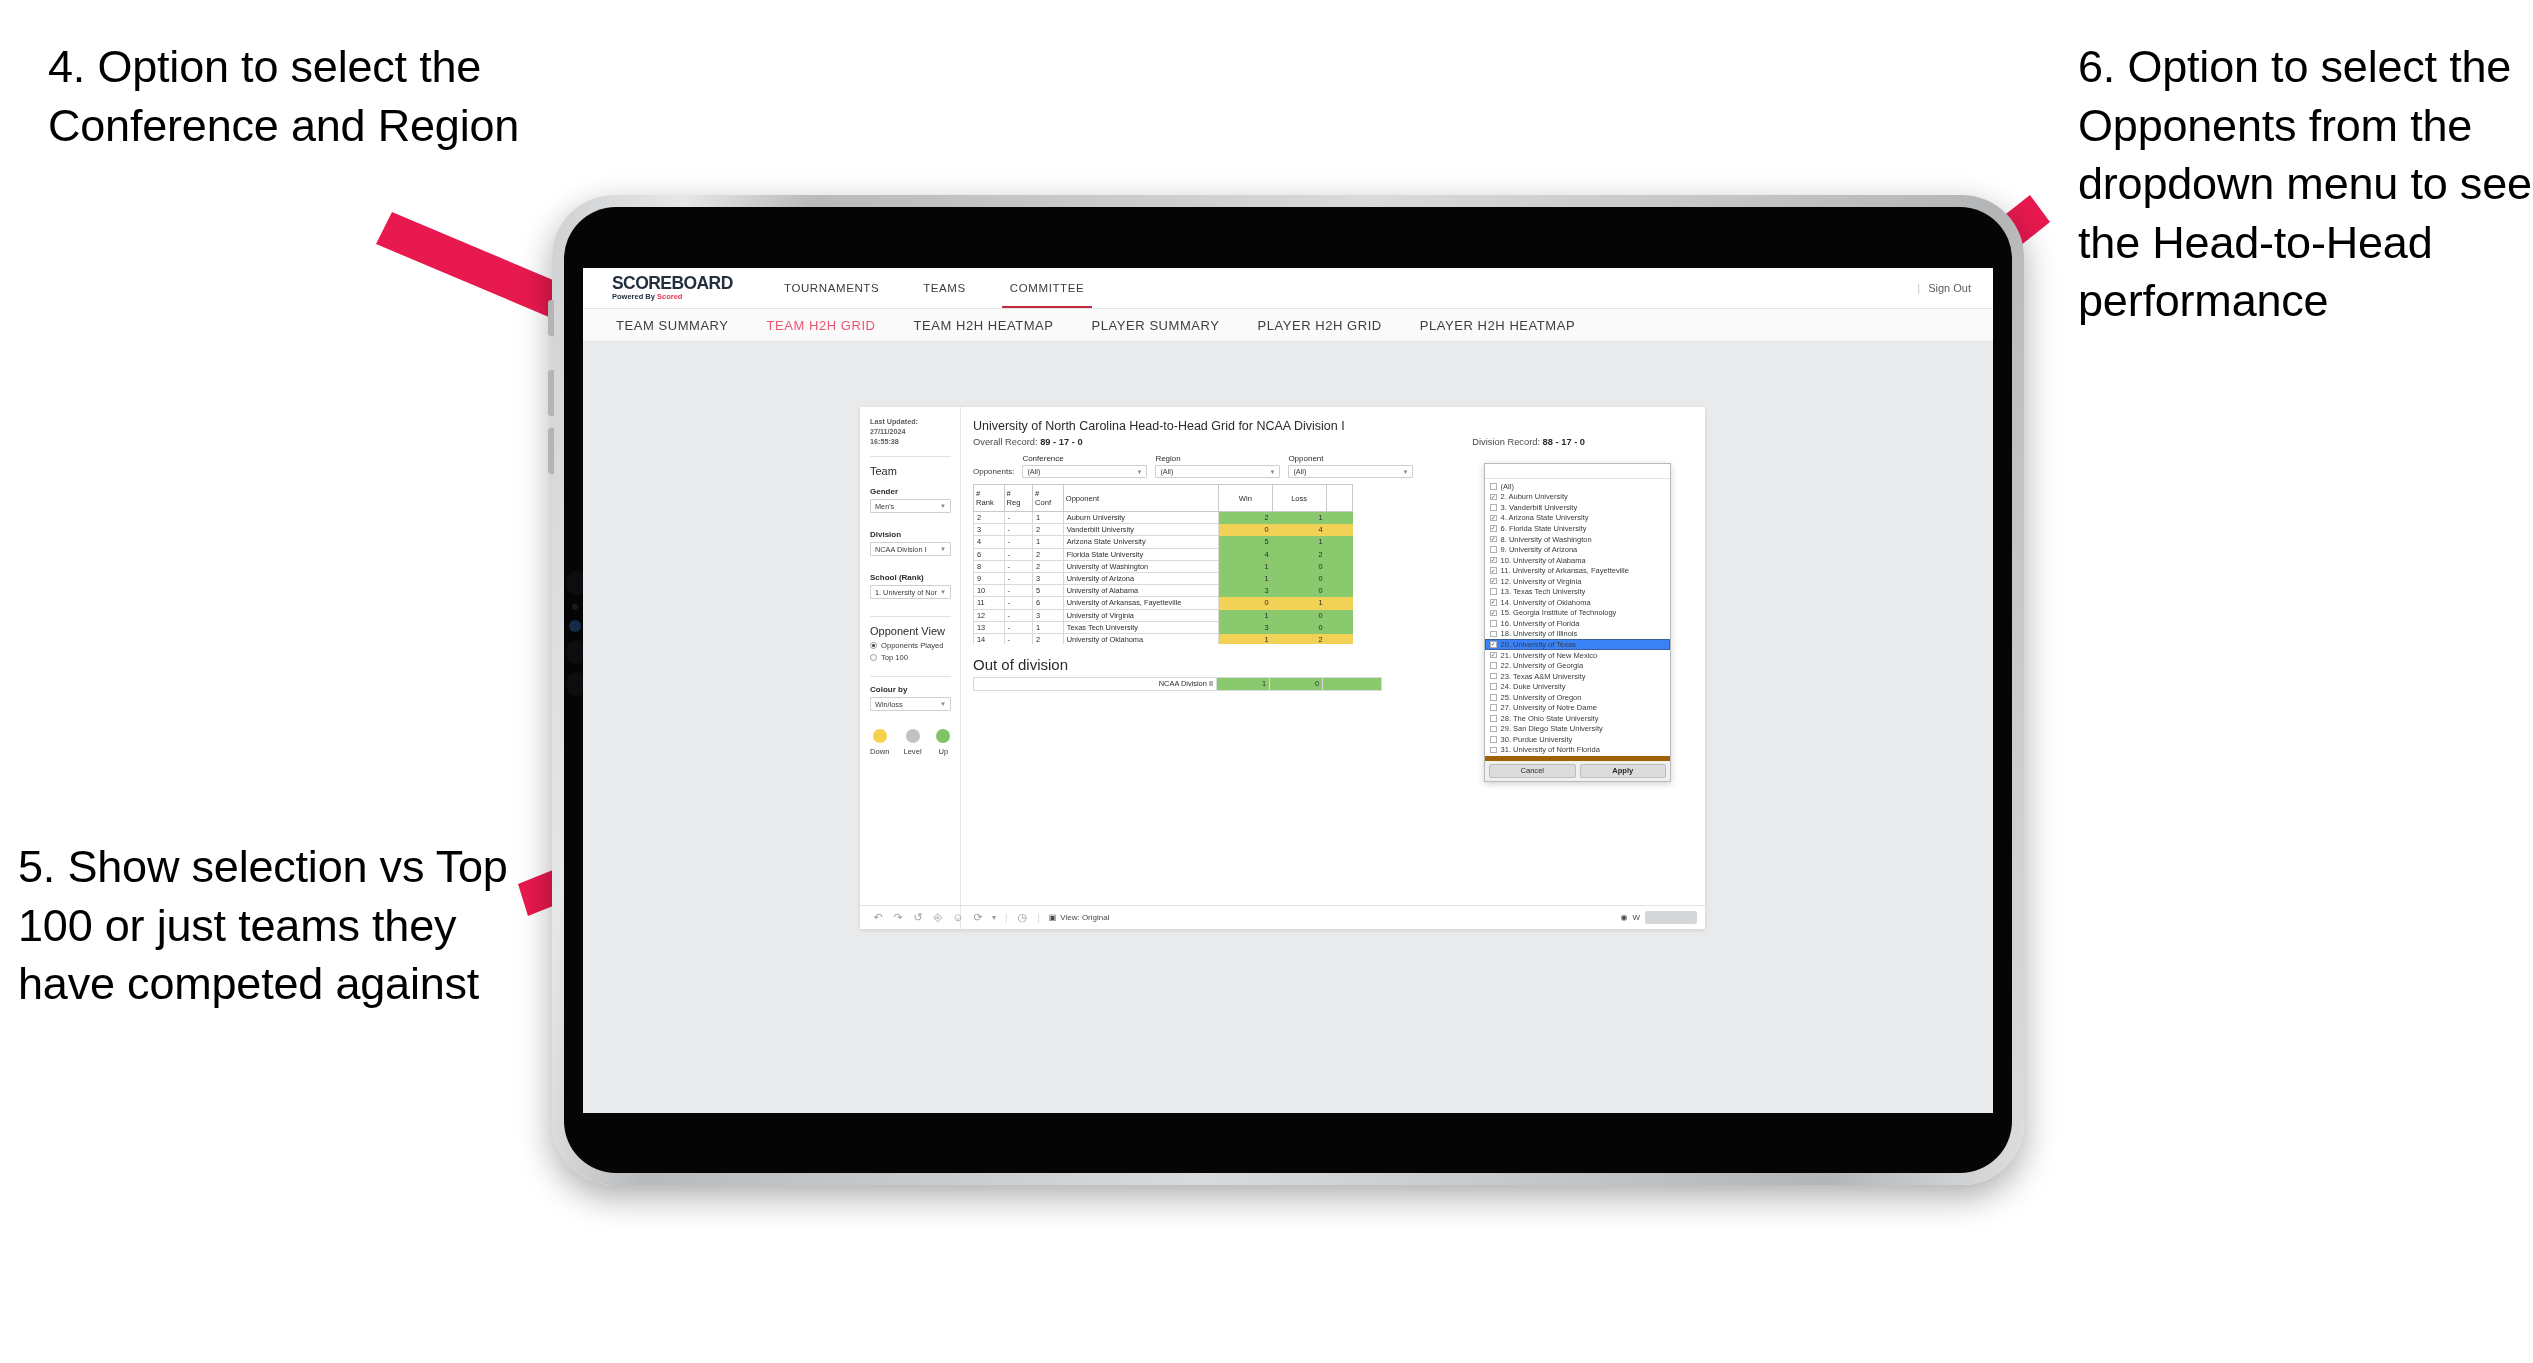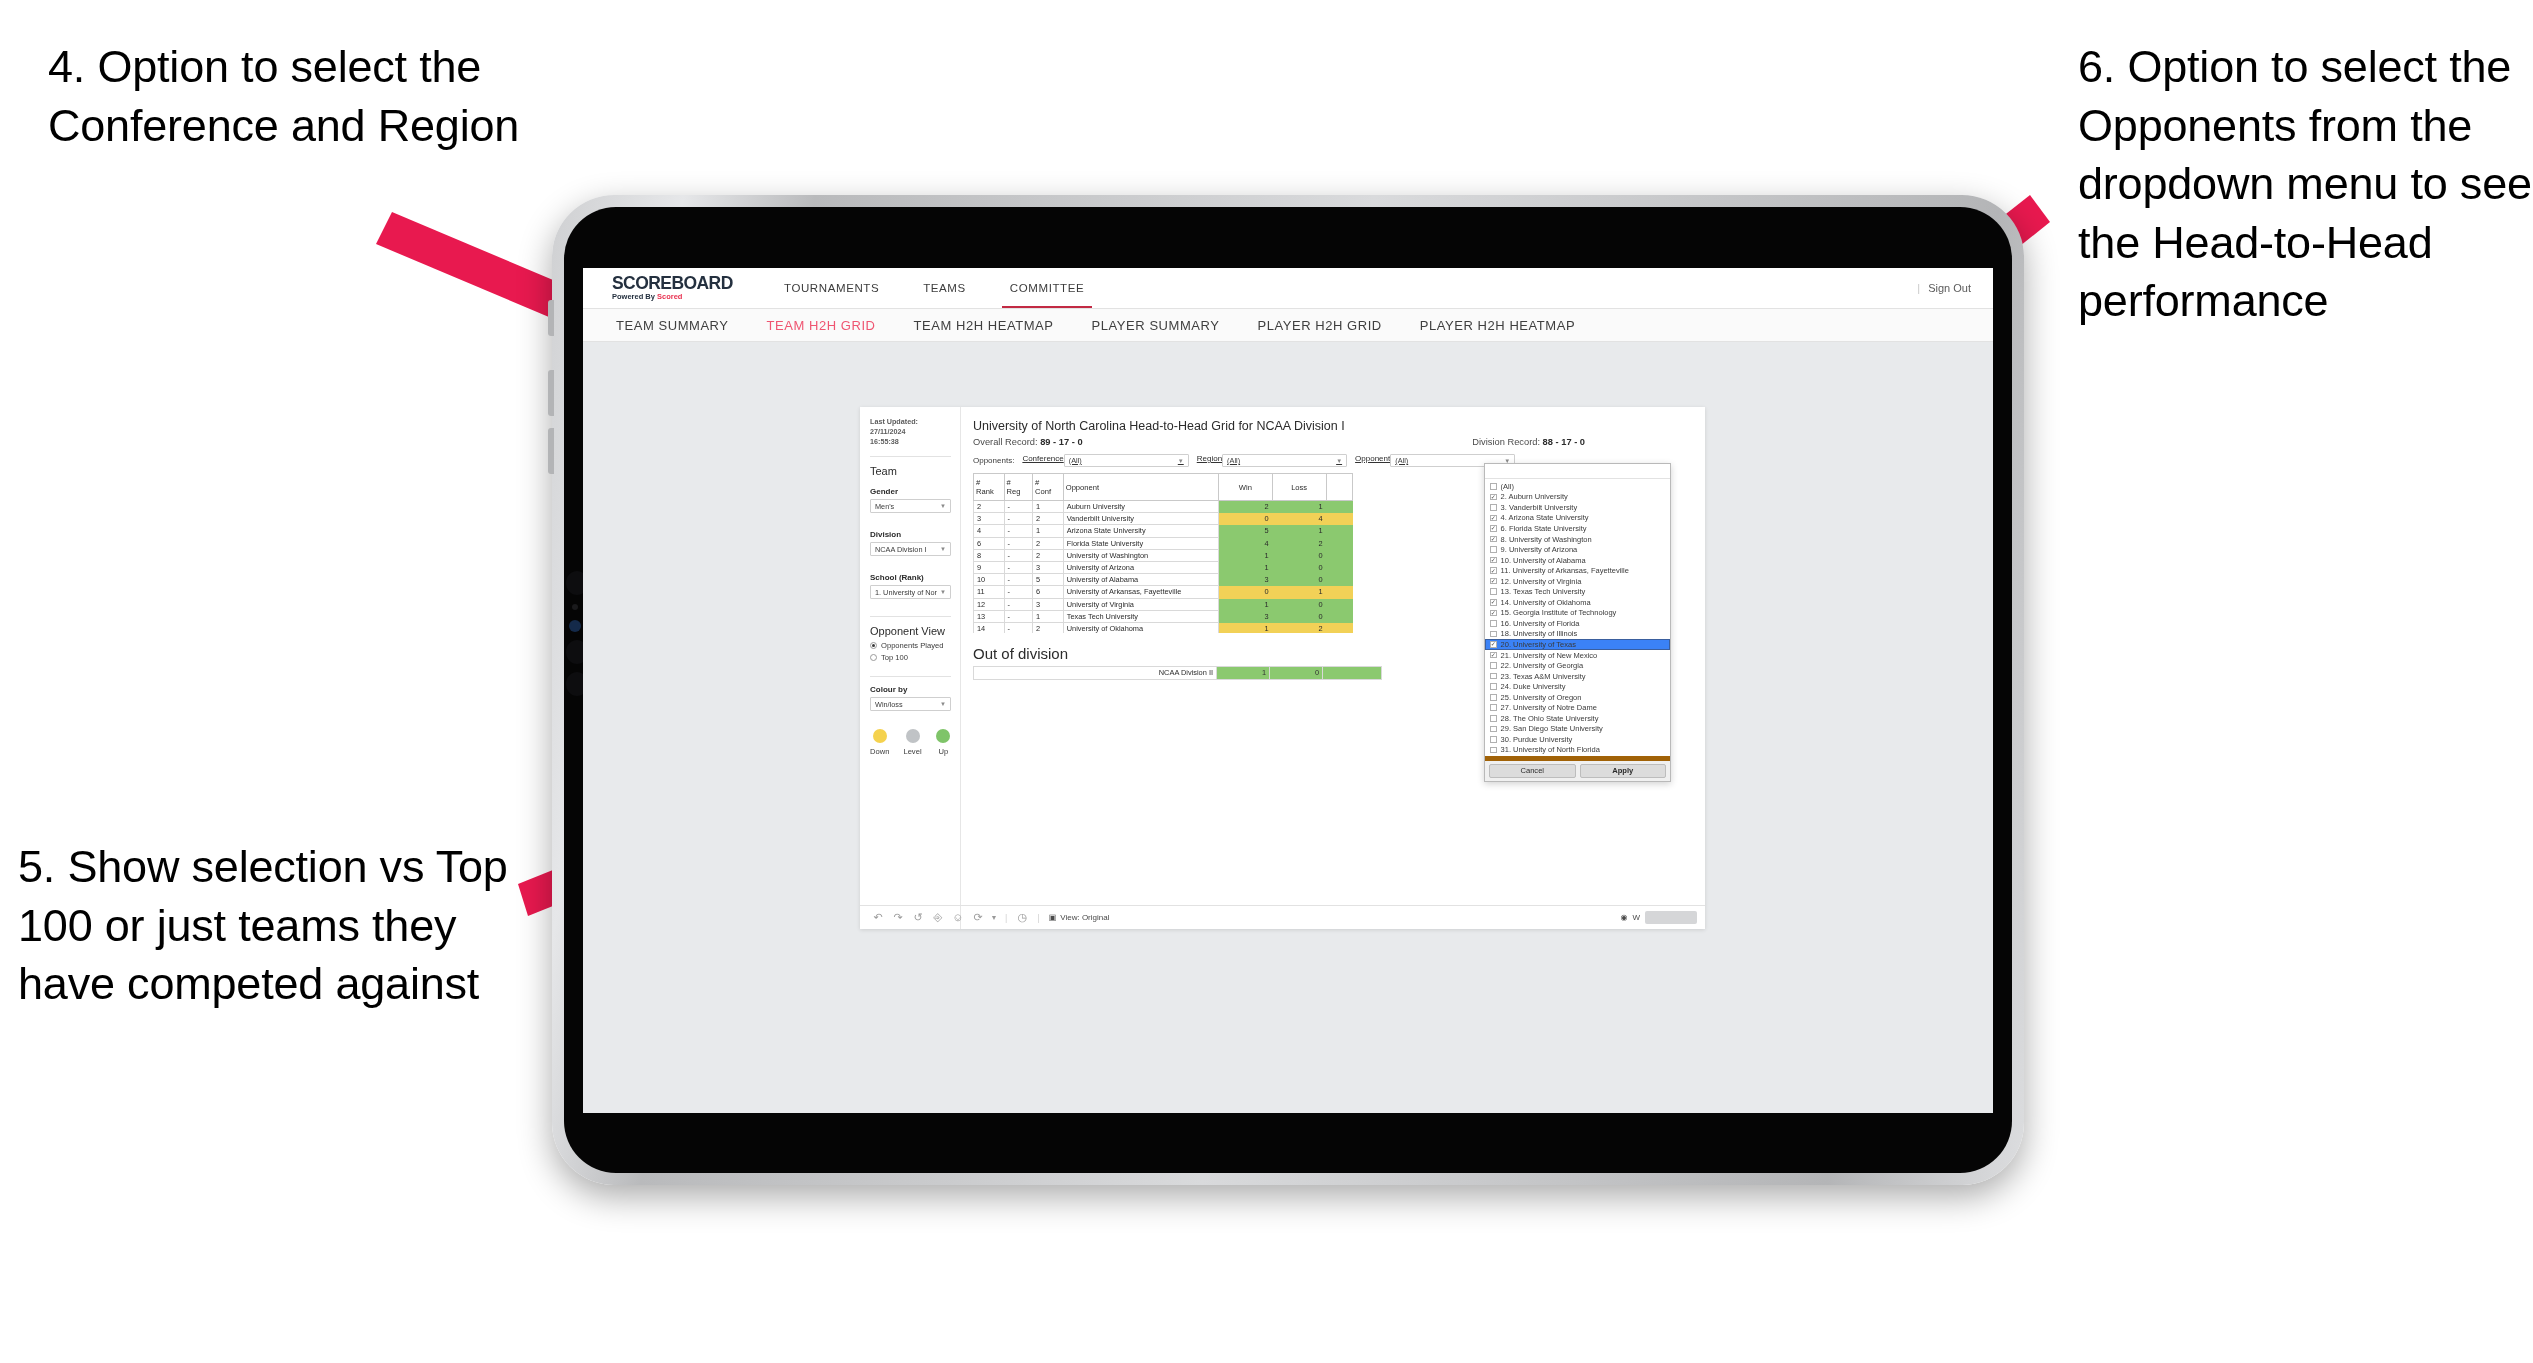--- a/index.html
+++ b/index.html
@@ -114,21 +114,21 @@
   .legend-lbl{font-size:7.6px;color:#3a3a3a;text-align:center;}
 
   #dash-right{flex:1;padding:12px 0 12px 12px;box-sizing:border-box;position:relative;
     border-left:1px solid #e6e6e6;}
   #dash-title{font-size:12.5px;color:#2b2b2b;margin-bottom:4px;}
   #rec-row{display:flex;font-size:9.3px;color:#4a4a4a;margin-bottom:7px;padding-right:120px;}
   #rec-row b{color:#2b2b2b;}
   #rec-div{margin-left:auto;}
 
   #filters{display:flex;align-items:flex-end;gap:8px;margin-bottom:6px;}
-  .filt{display:flex;text-decoration:underline;}
+  .filt{display:flex;flex-direction:column;}
   .filt .cap{font-size:8px;color:#2b2b2b;margin-bottom:2px;}
   .filt .select{width:125px;height:13px;}
   #opp-lbl{font-size:8px;color:#3a3a3a;padding-bottom:2px;}
 
   table.grid{border-collapse:collapse;width:380px;table-layout:fixed;font-size:7.4px;}
   table.grid th{
     border:1px solid #c9c9c9;background:#fff;font-weight:400;color:#2b2b2b;
     font-size:7.6px;height:26px;line-height:9px;padding:0 2px;
   }
   table.grid td{border:1px solid #d9d9d9;height:11.2px;padding:0 3px;color:#2b2b2b;}

